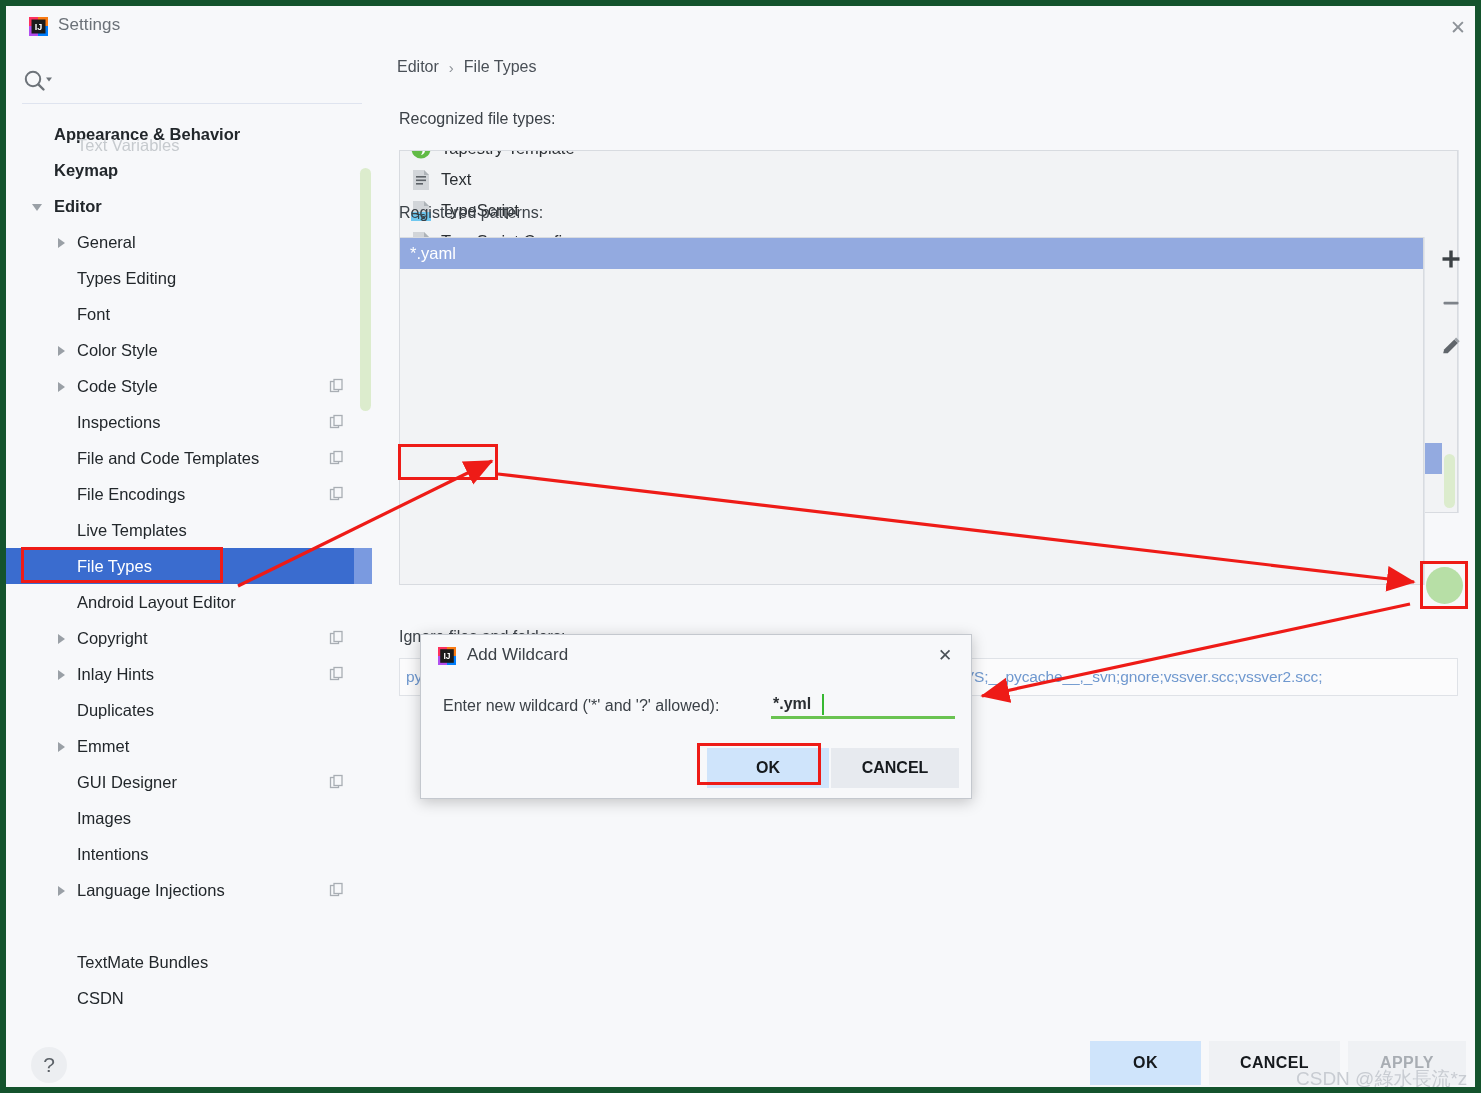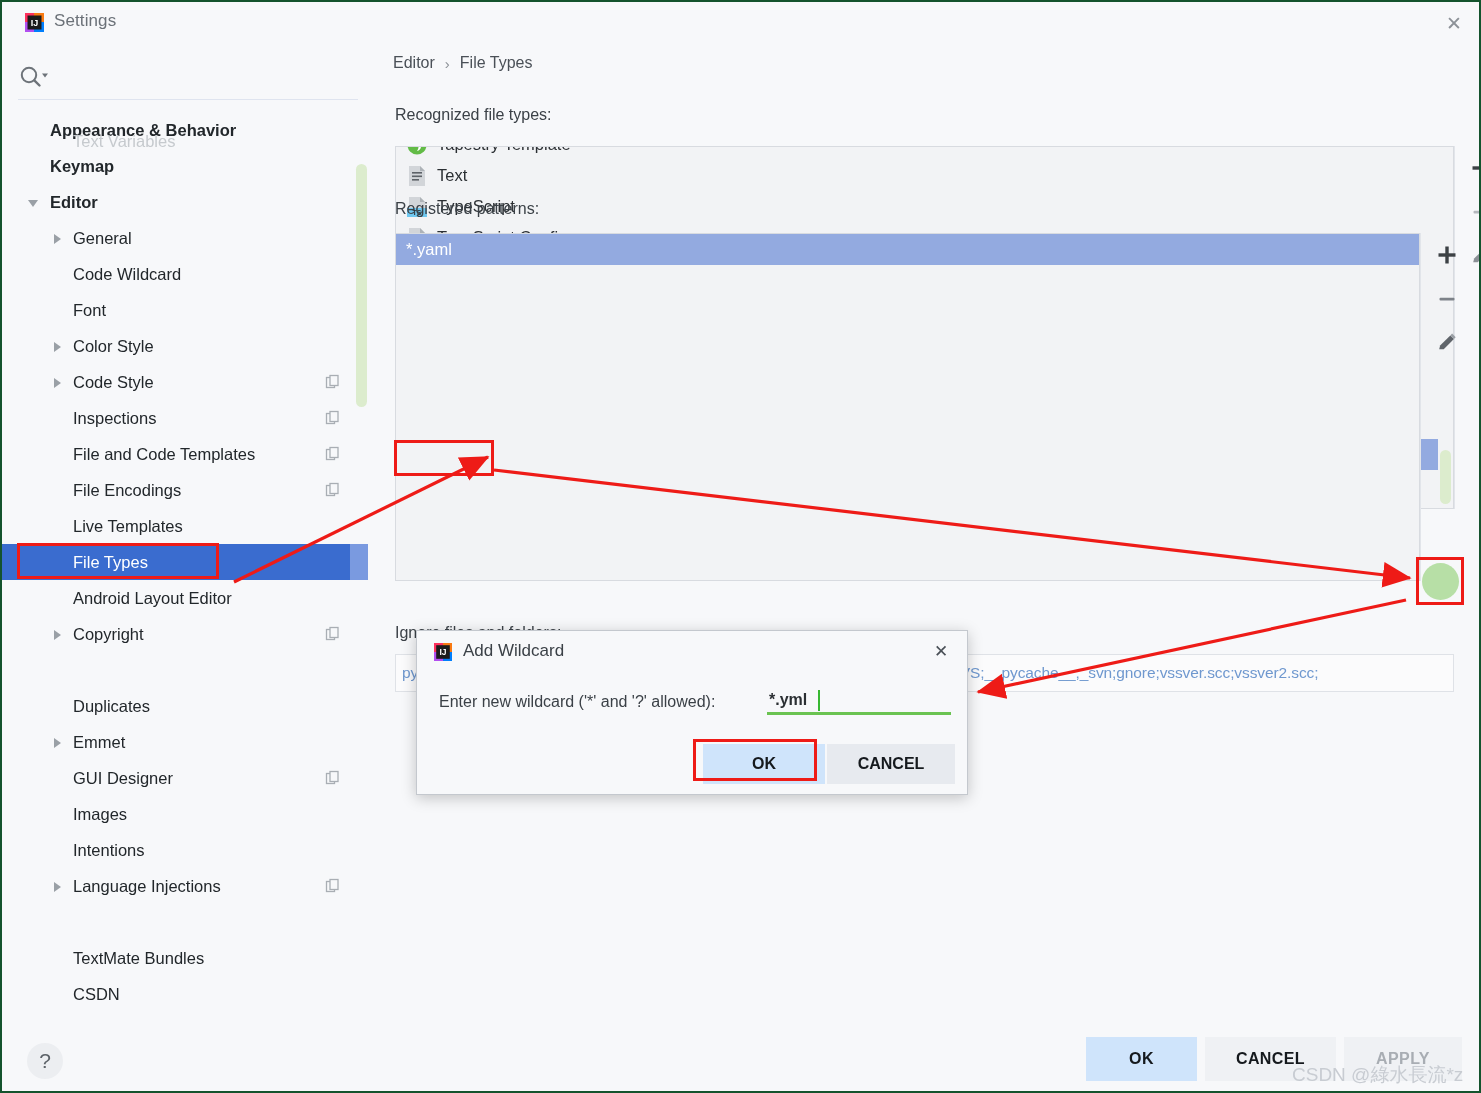--- a/index.html
+++ b/index.html
@@ -8,21 +8,21 @@
     width: 1481px; height: 1093px;
     overflow: hidden;
     font-family: "Liberation Sans", sans-serif;
     background: #f7f8fa;
     -webkit-font-smoothing: antialiased;
   }
   #root {
     position: relative;
     width: 1481px; height: 1093px;
     background: #f7f8fa;
-    border: 2px solid #14532d;
+    border: 6px solid #14532d;
     overflow: hidden;
   }
 
   
   #titlebar {
     position: absolute; left: 0; top: 0; width: 1481px; height: 40px;
     background: #f7f8fa;
     display: flex; align-items: center;
   }
   #app-icon {
@@ -296,21 +296,21 @@
             </svg></span>
           <span class="tx" style="left: 48px;">Editor</span>
         </div>
         <div class="tree-row" style="position: absolute; left: 0px; width: 366px; top: 108px;">
           <span class="arrow" style="left: 48px; top: 11px;"><svg width="14" height="14" viewBox="0 0 14 14">
               <path d="M4 2 L11 7 L4 12 Z" fill="#9aa0a6"></path>
             </svg></span>
           <span class="tx" style="left: 71px;">General</span>
         </div>
         <div class="tree-row" style="position: absolute; left: 0px; width: 366px; top: 144px;">
-          <span class="tx" style="left: 71px;">Code Wildcard</span>
+          <span class="tx" style="left: 71px;">Types Editing</span>
         </div>
         <div class="tree-row" style="position: absolute; left: 0px; width: 366px; top: 180px;">
           <span class="tx" style="left: 71px;">Font</span>
         </div>
         <div class="tree-row" style="position: absolute; left: 0px; width: 366px; top: 216px;">
           <span class="arrow" style="left: 48px; top: 11px;"><svg width="14" height="14" viewBox="0 0 14 14">
               <path d="M4 2 L11 7 L4 12 Z" fill="#9aa0a6"></path>
             </svg></span>
           <span class="tx" style="left: 71px;">Color Style</span>
         </div>
@@ -353,20 +353,30 @@
           <span class="sel-tail"></span>
         </div>
         <div class="tree-row" style="position: absolute; left: 0px; width: 366px; top: 468px;">
           <span class="tx" style="left: 71px;">Android Layout Editor</span>
         </div>
         <div class="tree-row" style="position: absolute; left: 0px; width: 366px; top: 504px;">
           <span class="arrow" style="left: 48px; top: 11px;"><svg width="14" height="14" viewBox="0 0 14 14">
               <path d="M4 2 L11 7 L4 12 Z" fill="#9aa0a6"></path>
             </svg></span>
           <span class="tx" style="left: 71px;">Copyright</span>
+          <span class="copy-ico"><svg width="15" height="15" viewBox="0 0 15 15">
+              <rect x="1.5" y="3.5" width="8" height="10" fill="none" stroke="#a9aeb4" stroke-width="1.3"></rect>
+              <rect x="5" y="1.5" width="8" height="10" fill="#f7f8fa" stroke="#a9aeb4" stroke-width="1.3"></rect>
+            </svg></span>
+        </div>
+        <div class="tree-row" style="position: absolute; left: 0px; width: 366px; top: 540px;">
+          <span class="arrow" style="left: 48px; top: 11px;"><svg width="14" height="14" viewBox="0 0 14 14">
+              <path d="M4 2 L11 7 L4 12 Z" fill="#9aa0a6"></path>
+            </svg></span>
+          <span class="tx" style="left: 71px;">Inlay Hints</span>
           <span class="copy-ico"><svg width="15" height="15" viewBox="0 0 15 15">
               <rect x="1.5" y="3.5" width="8" height="10" fill="none" stroke="#a9aeb4" stroke-width="1.3"></rect>
               <rect x="5" y="1.5" width="8" height="10" fill="#f7f8fa" stroke="#a9aeb4" stroke-width="1.3"></rect>
             </svg></span>
         </div>
         <div class="tree-row" style="position: absolute; left: 0px; width: 366px; top: 576px;">
           <span class="tx" style="left: 71px;">Duplicates</span>
         </div>
         <div class="tree-row" style="position: absolute; left: 0px; width: 366px; top: 612px;">
           <span class="arrow" style="left: 48px; top: 11px;"><svg width="14" height="14" viewBox="0 0 14 14">

